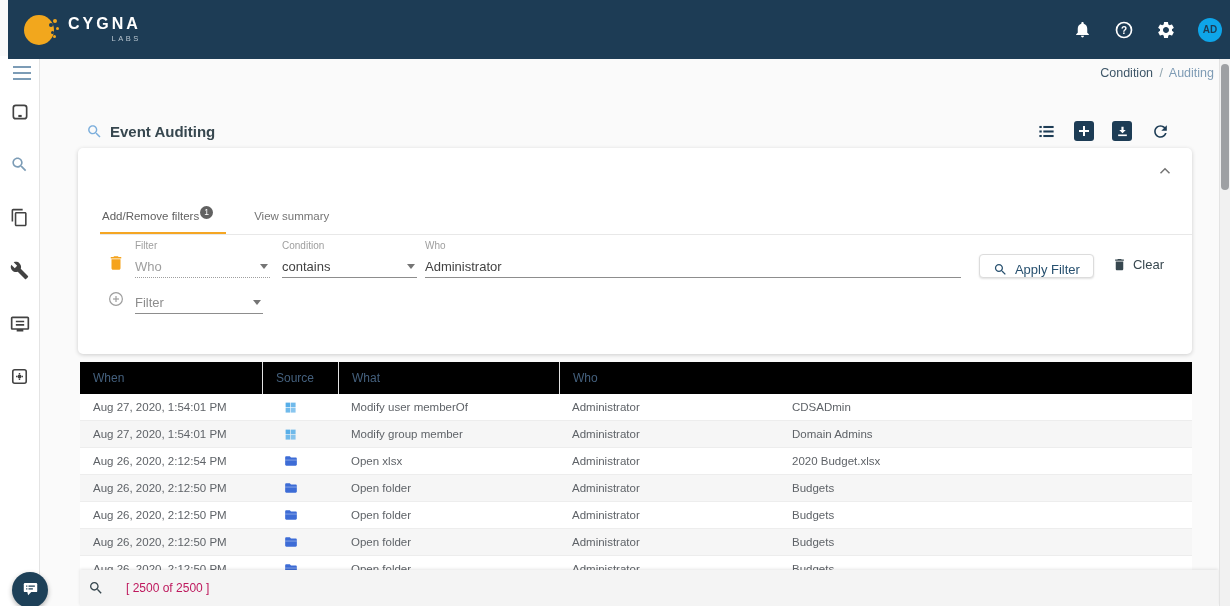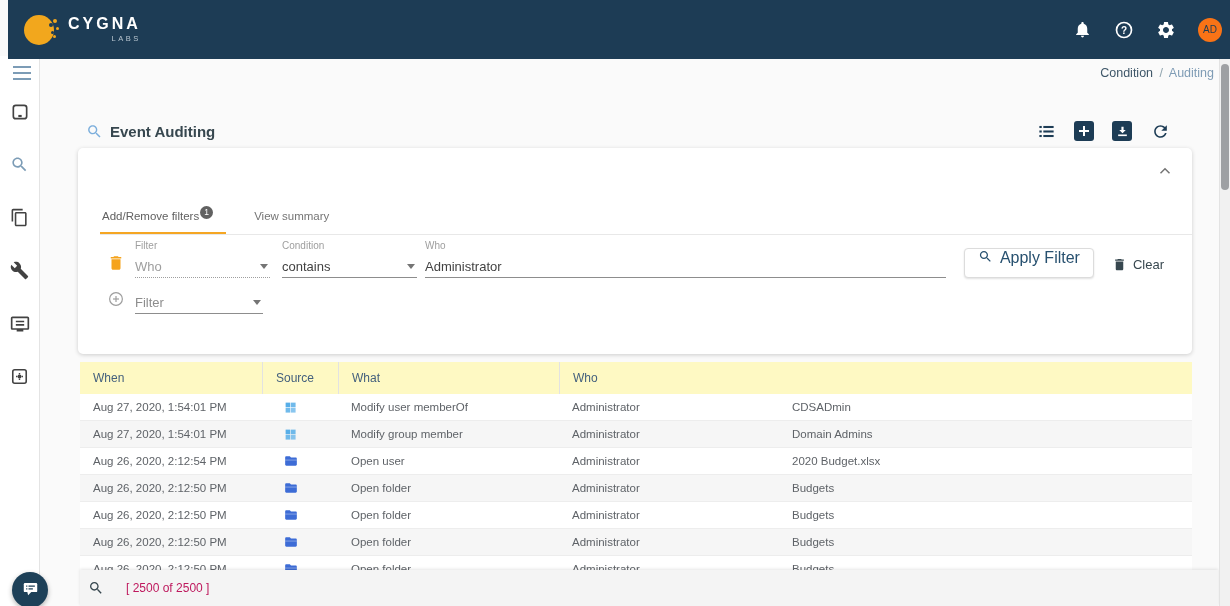--- a/index.html
+++ b/index.html
@@ -16,22 +16,22 @@
   .logo-dot1 { position:absolute; right:1px; top:6px; width:4px; height:4px; background:#f2a71d; border-radius:50%; }
   .logo-dot2 { position:absolute; right:-1px; top:14px; width:3px; height:3px; background:#f2a71d; border-radius:50%; }
   .logo-dot3 { position:absolute; right:2px; top:22px; width:3px; height:3px; background:#f2a71d; border-radius:50%; }
   .logo-bite1 { position:absolute; right:5px; top:10px; width:4px; height:4px; background:#1d3c55; border-radius:50%; }
   .logo-bite2 { position:absolute; right:4px; top:18px; width:3px; height:3px; background:#1d3c55; border-radius:50%; }
   .logo-text { display:flex; flex-direction:column; line-height:1; }
   .logo-name { color:#ffffff; font-weight:bold; font-size:16px; letter-spacing:3px; }
   .logo-sub { color:#b9c6d0; font-size:7.5px; letter-spacing:2.5px; align-self:flex-end; margin-top:3px; }
   .nav-right { margin-left:auto; display:flex; align-items:center; gap:22px; }
   .nav-icon { width:20px; height:20px; cursor:pointer; display:flex; align-items:center; justify-content:center; }
-  .avatar { width:24px; height:24px; border-radius:50%; background:#f97316; color:#1d3c55;
-    font-size:10px; font-weight:normal; display:flex; align-items:center; justify-content:center; cursor:pointer; }
+  .avatar { width:24px; height:24px; border-radius:50%; background:#0ea5e9; color:#1d3c55;
+    font-size:10px; font-weight:bold; display:flex; align-items:center; justify-content:center; cursor:pointer; }
 
   
   .hamburger { position:absolute; top:66px; left:13px; width:18px; height:14px; cursor:pointer;
     display:flex; flex-direction:column; justify-content:space-between; z-index:20; }
   .hamburger div { height:2px; background:#7c9cb6; }
   .breadcrumb { position:absolute; top:66px; right:16px; font-size:12.5px; z-index:20; }
   .bc-parent { color:#3e5668; cursor:pointer; }
   .bc-sep { color:#90a4ae; margin:0 3px; }
   .bc-current { color:#7f9cb5; cursor:pointer; }
 
@@ -75,30 +75,30 @@
   .sel-filter { width:135px; margin-right:12px; }
   .sel-filter .field-value { border-bottom:1px dotted #9e9e9e; color:#9e9e9e; }
   .sel-cond { width:135px; margin-right:8px; }
   .sel-cond .field-value { border-bottom:1px solid #8d8d8d; color:#424242; }
   .fld-who { flex:1; margin-right:18px; }
   .fld-who .field-value { border-bottom:1px solid #8d8d8d; color:#424242; cursor:text; }
   .sel-add { width:128px; }
   .sel-add .field-value { border-bottom:1px solid #8d8d8d; color:#8d8d8d; }
   .dd-arrow { width:0; height:0; border-left:4.5px solid transparent; border-right:4.5px solid transparent;
     border-top:5px solid #757575; margin-right:2px; flex:none; }
-  .apply-btn { display:flex; align-items:flex-start; gap:7px; height:30px; padding:0 13px;
+  .apply-btn { display:flex; align-items:flex-end; gap:7px; height:24px; padding:0 13px;
     background:#fff; border:1px solid #dcdcdc; border-radius:4px; box-shadow:0 1px 2px rgba(0,0,0,0.12);
-    color:#27506f; font-size:16px; cursor:pointer; margin-bottom:0; flex:none; }
+    color:#27506f; font-size:13px; cursor:pointer; margin-bottom:0; flex:none; }
   .clear-btn { display:flex; align-items:center; gap:6px; margin-left:18px; margin-bottom:6px;
     color:#37474f; font-size:13px; cursor:pointer; flex:none; }
 
   
   .etable { position:absolute; top:362px; left:80px; width:1112px; height:208px; overflow:hidden; z-index:4; }
   .thead, .trow { display:grid; grid-template-columns:182px 76px 221px 220px 1fr; align-items:center; }
-  .thead { height:32px; background:#fef9c3; color:#44607d; font-size:12px; }
+  .thead { height:32px; background:#000000; color:#44607d; font-size:12px; }
   .th { padding-left:13px; height:100%; display:flex; align-items:center; cursor:pointer; }
   .th + .th { border-left:1px solid #e2e2e2; }
   .trow { height:27px; font-size:11.5px; color:#5f6368; border-bottom:1px solid #ededed;
     background:#ffffff; cursor:pointer; }
   .trow:nth-child(even) { background:#f6f6f6; }
   .td { padding-left:13px; overflow:hidden; white-space:nowrap; }
   .td-src { padding-left:22px; display:flex; align-items:center; }
 
   
   .footer-bar { position:absolute; left:80px; right:12px; bottom:0; height:36px; background:#f4f4f4;
@@ -383,21 +383,21 @@
     </div>
 
     <div class="trow">
       <div class="td">Aug 26, 2020, 2:12:54 PM</div>
       <div class="td td-src">
           <svg width="14" height="14" viewBox="0 0 24 24">
             <path fill="#3d6cd6" d="M10 4H4c-1.1 0-2 .9-2 2v12c0 1.1.9 2 2 2h16c1.1 0 2-.9 2-2V8c0-1.1-.9-2-2-2h-8l-2-2z"></path>
             <rect x="2" y="9.5" width="20" height="1.8" fill="#ffffff" opacity="0.35"></rect>
           </svg>
         </div>
-      <div class="td">Open user</div>
+      <div class="td">Open xlsx</div>
       <div class="td">Administrator</div>
       <div class="td">2020 Budget.xlsx</div>
     </div>
 
     <div class="trow">
       <div class="td">Aug 26, 2020, 2:12:50 PM</div>
       <div class="td td-src">
           <svg width="14" height="14" viewBox="0 0 24 24">
             <path fill="#3d6cd6" d="M10 4H4c-1.1 0-2 .9-2 2v12c0 1.1.9 2 2 2h16c1.1 0 2-.9 2-2V8c0-1.1-.9-2-2-2h-8l-2-2z"></path>
             <rect x="2" y="9.5" width="20" height="1.8" fill="#ffffff" opacity="0.35"></rect>

